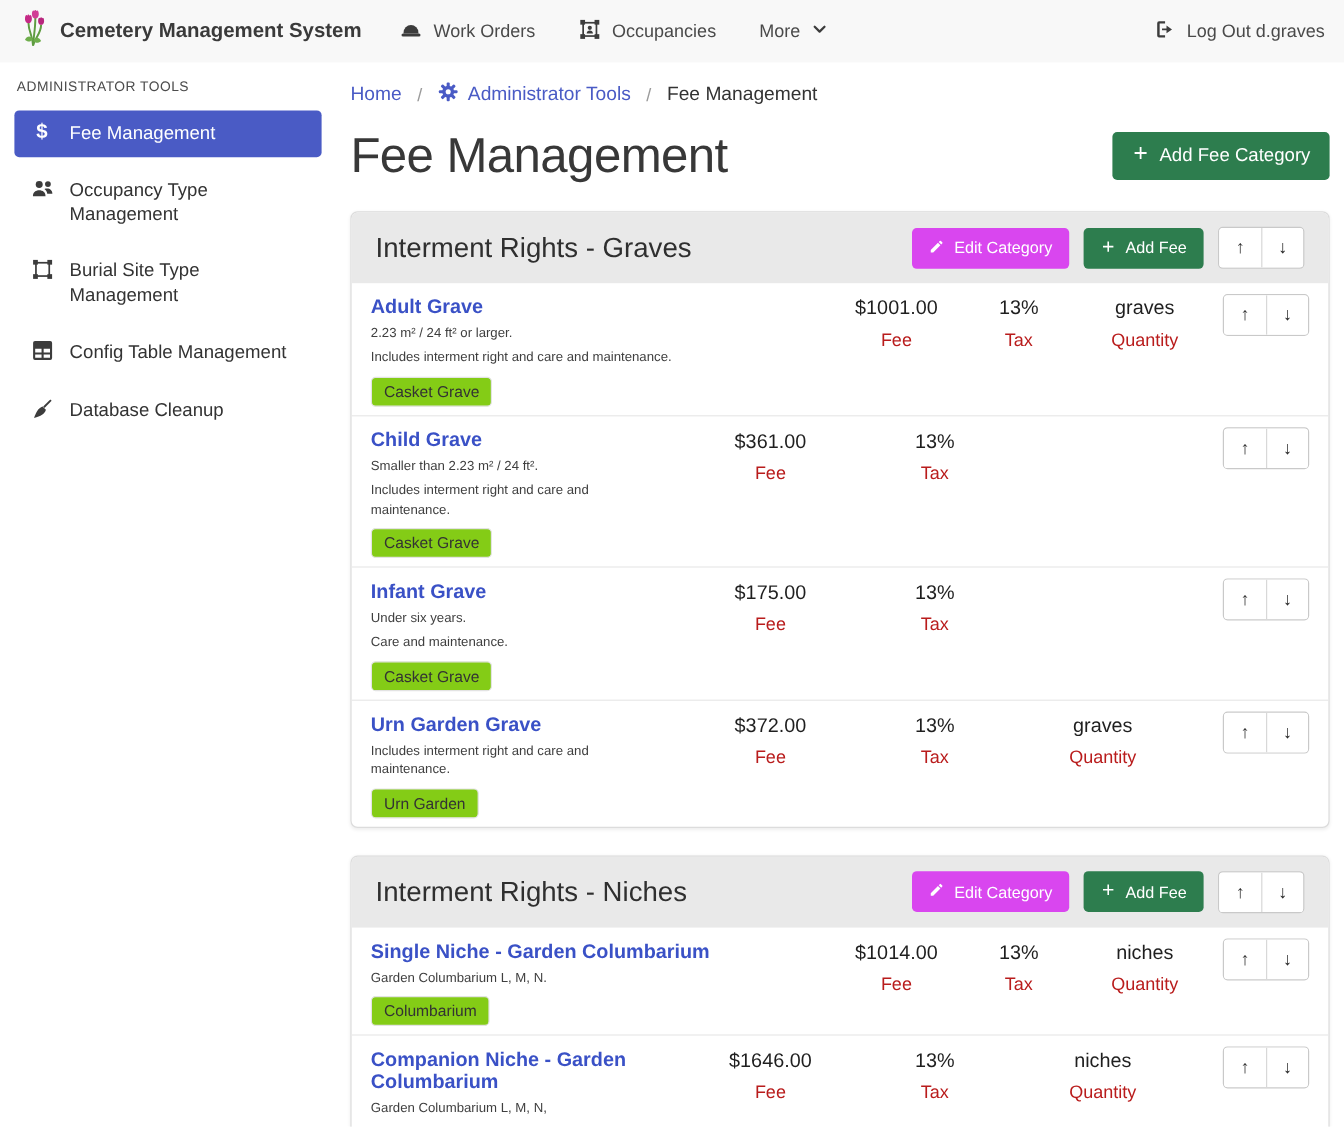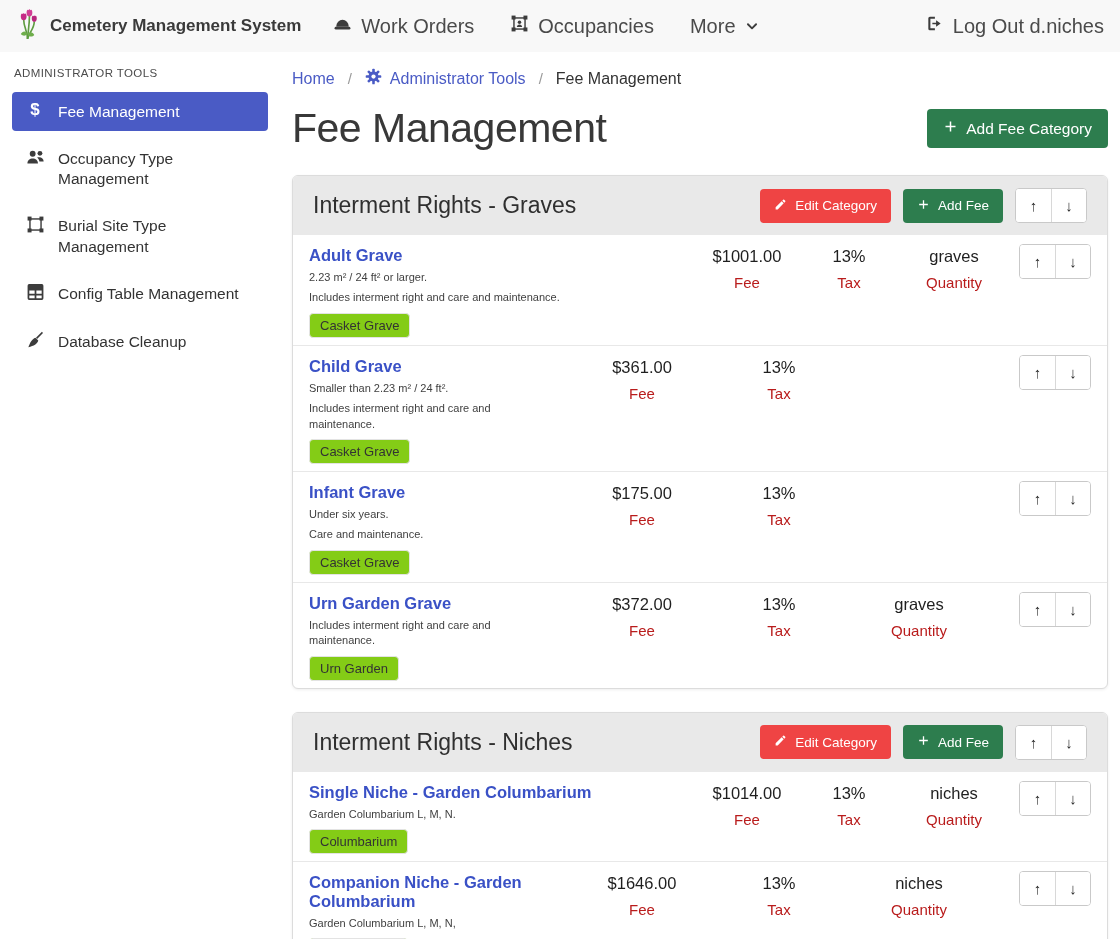--- a/index.html
+++ b/index.html
@@ -14,21 +14,21 @@
   
   .navbar {
     height:52px; background:#f8f8f8;
     display:flex; align-items:center; padding:0 16px;
   }
   .brand { display:flex; align-items:center; gap:9px; cursor:pointer;justify-content:flex-end; }
   .brand-name { font-weight:bold; font-size:17px; color:#3a3a3a; }
   .nav-links { display:flex; align-items:center; margin-left:32px; gap:36px; }
   .nav-link {
     display:flex; align-items:center; gap:9px;
-    font-size:20px; color:#4a4a4a; cursor:pointer;
+    font-size:15px; color:#4a4a4a; cursor:pointer;
   }
   .nav-link svg { flex-shrink:0; }
   .navbar .spacer { flex:1; }
 
   
   .layout { display:flex; height:887px; }
   .sidebar { width:280px; flex-shrink:0; padding-top:15px; }
   .side-heading {
     font-size:11.5px; color:#4c4c4c; letter-spacing:.4px;
     padding:0 14px; margin-bottom:13px; font-weight:400;
@@ -48,21 +48,21 @@
   .breadcrumb { display:flex; align-items:center; font-size:16px; color:#333; margin-top:3px; }
   .breadcrumb a { color:#4a5bc5; display:flex; align-items:center; gap:8px; }
   .crumb-sep { color:#9a9a9a; margin:0 13px; font-size:15px; }
 
   .title-row { display:flex; align-items:center; justify-content:space-between; margin-top:16px; }
   .page-title { font-size:41px; font-weight:300; color:#383838; margin:0; letter-spacing:-.5px; }
   .btn { border:none; border-radius:4px; color:#fff; display:inline-flex; align-items:center; gap:8px; cursor:pointer; font-family:inherit; }
   .btn-lg { font-size:15.5px; padding:10px 16px; }
   .btn-sm { font-size:13.5px; padding:9px 14px; }
   .green { background:#2d7d4e; }
-  .teal  { background:#ef4444;align-items:center; }
+  .teal  { background:#d946ef;align-items:center; }
 
   
   .card {
     border:1px solid #dcdcdc; border-radius:6px; background:#fff;
     margin-top:23px; box-shadow:0 1px 3px rgba(0,0,0,.07); overflow:hidden;
   }
   .card-header {
     background:#e9e9e9; padding:12px 20px;
     display:flex; align-items:center; justify-content:space-between;
   }
@@ -154,21 +154,21 @@
 
   <div class="spacer"></div>
 
   <a class="nav-link">
     <span>
       <svg width="19" height="19" viewBox="0 0 24 24" fill="#3c3c3c">
         <path d="M12.5 3.5 H6.2 A2 2 0 0 0 4.2 5.5 v13 a2 2 0 0 0 2 2 h6.3 v-2.4 H6.8 V5.9 h5.7 z"></path>
         <path d="M14 8 v3 H9.3 v2 H14 v3 l5.8-4 z"></path>
       </svg>
     </span>
-    <span>Log Out d.niches</span>
+    <span>Log Out d.graves</span>
   </a>
 </header>
 
 <div class="layout">
 
   <aside class="sidebar">
     <div class="side-heading">ADMINISTRATOR TOOLS</div>
 
     <a class="side-item active">
       <span class="icn dollar-glyph">$</span>

